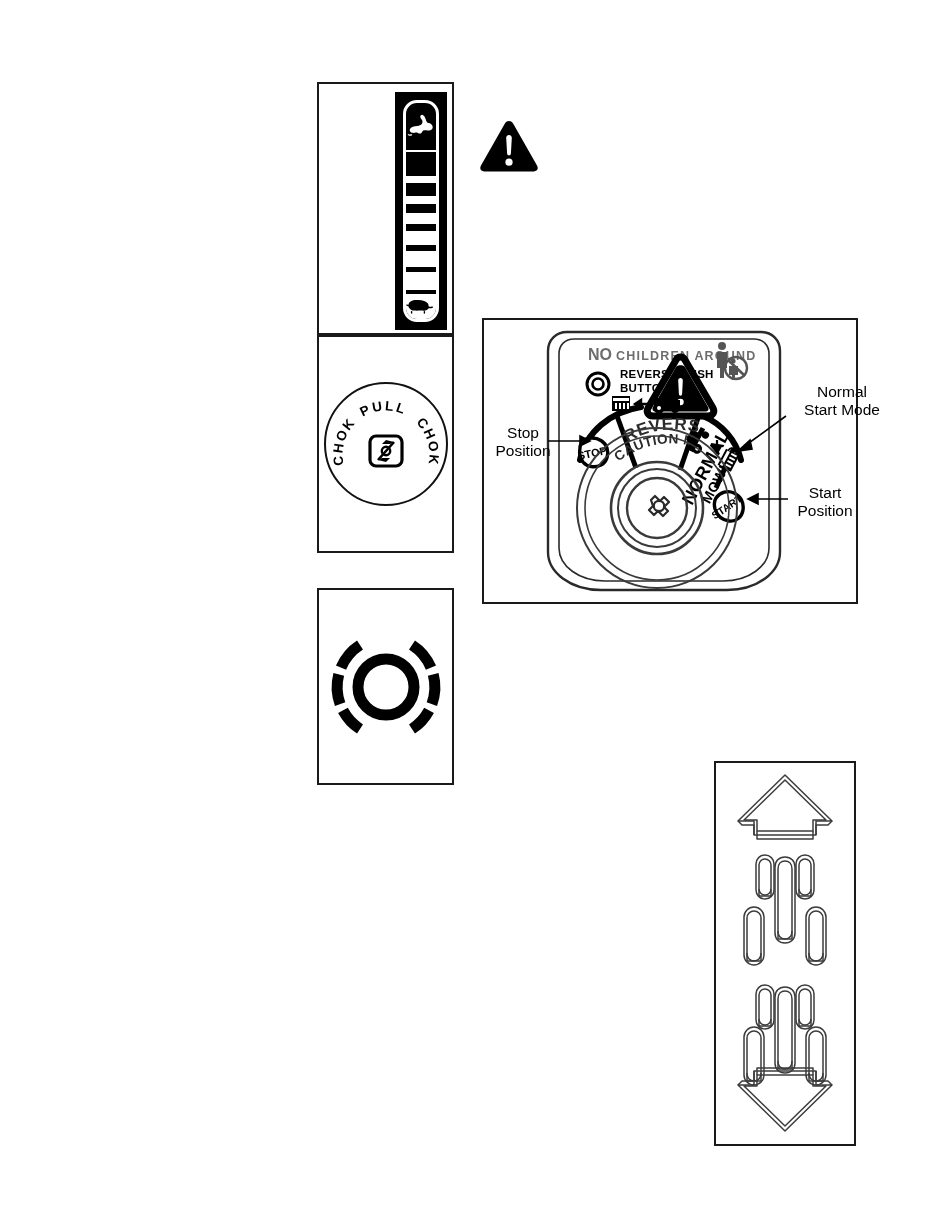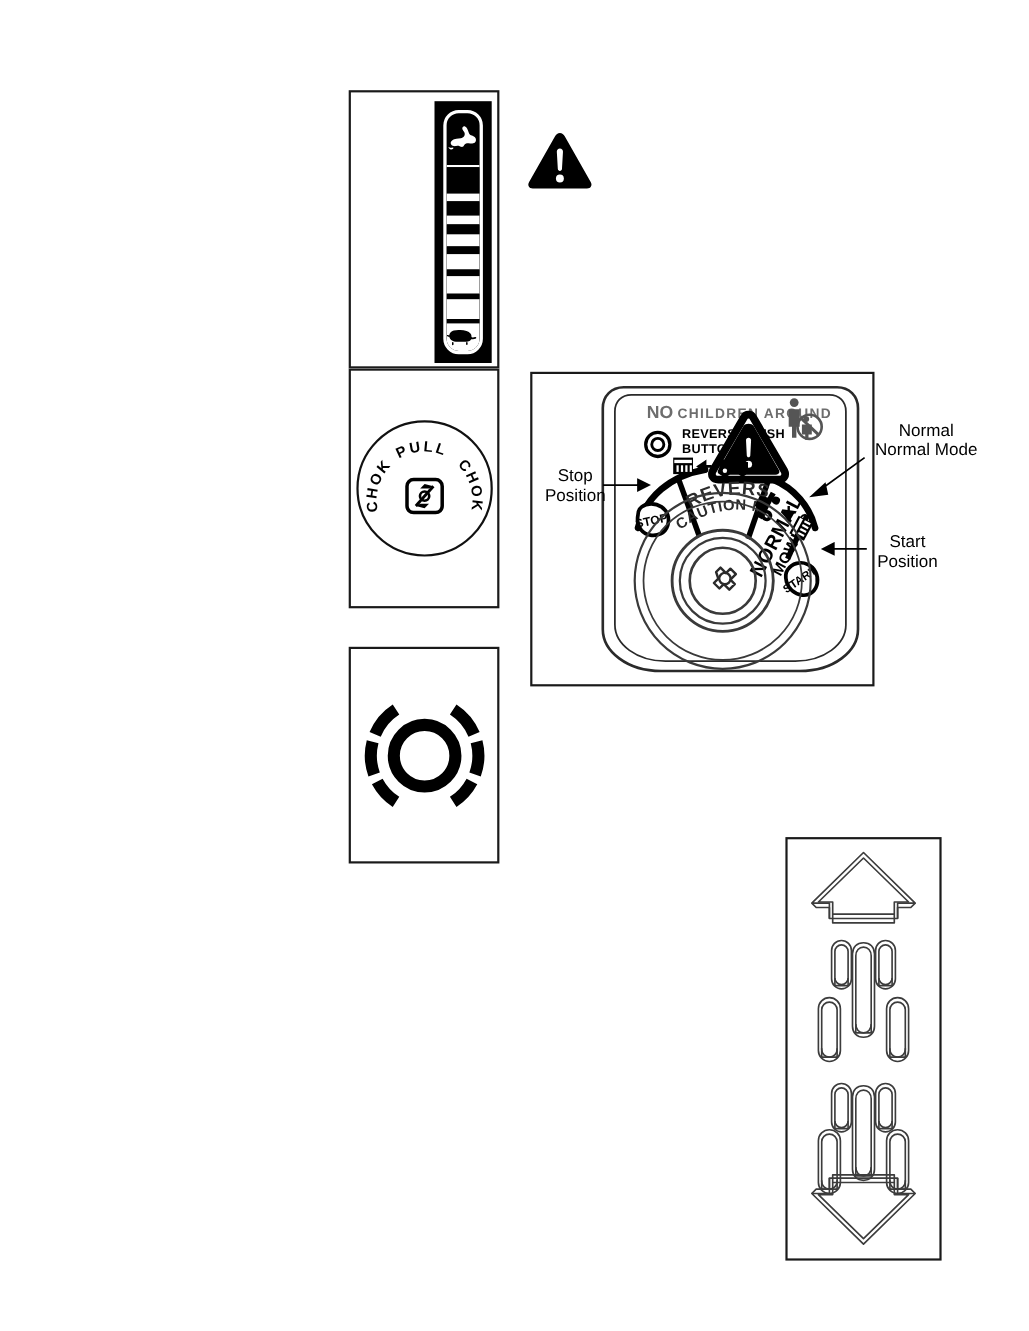--- a/index.html
+++ b/index.html
@@ -82,21 +82,21 @@
   .brake-svg { position: absolute; left: 50%; top: 50%; transform: translate(-50%,-50%); }
 
   
   #warning-triangle {
     position: absolute;
     left: 478px; top: 118px;
     width: 62px; height: 58px;
   }
 
   
-  #ignition-frame { left: 482px; top: 338px; width: 313px; height: 286px; }
+  #ignition-frame { left: 482px; top: 318px; width: 376px; height: 286px; }
   .ign-svg { position: absolute; left: 0; top: 0; }
 
   .callout {
     position: absolute;
     font-size: 15.5px;
     line-height: 18px;
     color: #000000;
     text-align: center;
     white-space: nowrap;
   }
@@ -331,21 +331,21 @@
     <path d="M46 11 L10 11 M16 6 L6 11 L16 16 Z" stroke="#000000" stroke-width="1.6" fill="#000000"></path>
   </svg>
 
   <div class="callout" id="callout-stop">
     <div>Stop</div>
     <div>Position</div>
   </div>
 
   <div class="callout" id="callout-normal">
     <div>Normal</div>
-    <div>Normal Mode</div>
+    <div>Start Mode</div>
   </div>
 
   <div class="callout" id="callout-start">
     <div>Start</div>
     <div>Position</div>
   </div>
 
   <div class="frame" id="drive-frame">
     <svg class="drive-svg" width="138" height="381" viewBox="0 0 138 381">
       <g fill="none" stroke="#3c3c3c" stroke-width="1.5" stroke-linejoin="round">

